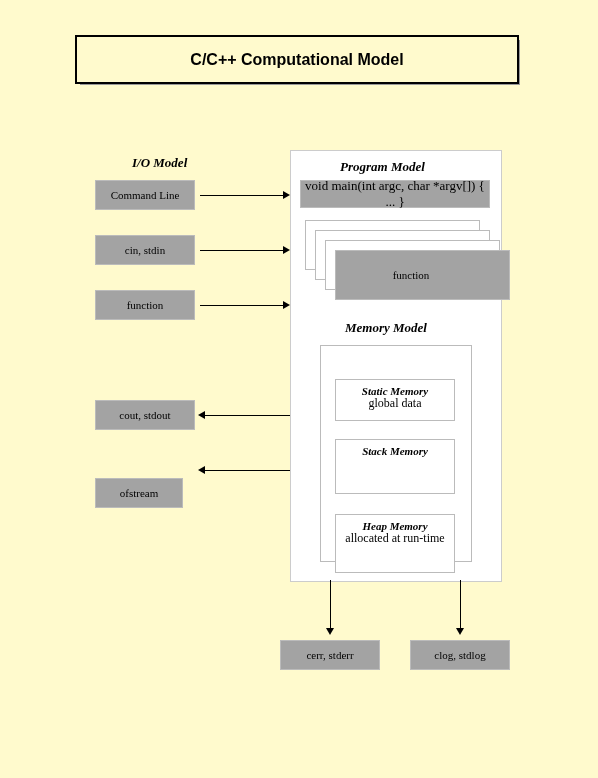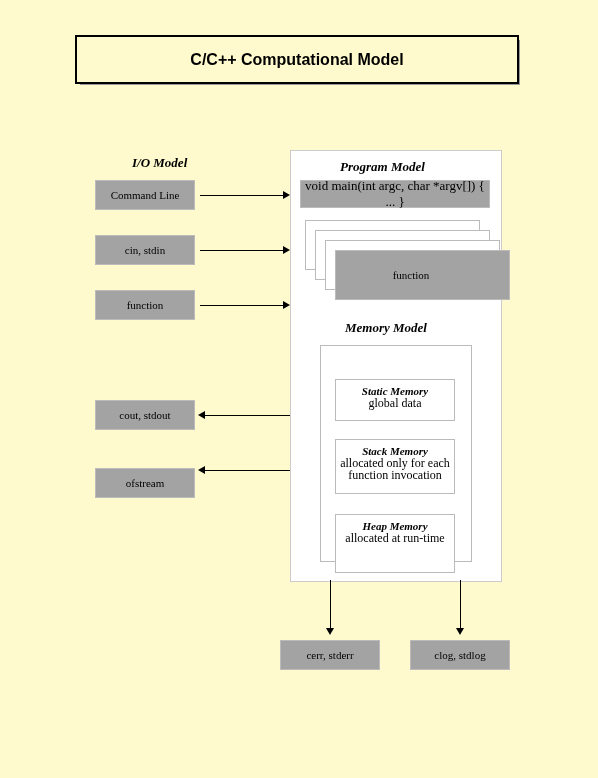--- a/index.html
+++ b/index.html
@@ -134,21 +134,21 @@
   </div>
 <div class="box" style="left:95px; top:235px; width:100px; height:30px;">
     <span>cin, stdin</span>
   </div>
 <div class="box" style="left:95px; top:290px; width:100px; height:30px;">
     <span>function</span>
   </div>
 <div class="box" style="left:95px; top:400px; width:100px; height:30px;">
     <span>cout, stdout</span>
   </div>
-<div class="box" style="left:95px; top:468px; width:100px; height:30px;">
+<div class="box" style="left:95px; top:478px; width:88px; height:30px;">
     <span>ofstream</span>
   </div>
 
 <div class="arrow" style="left:200px; top:195px; width:85px;"></div>
 <div class="arrow-head-r" style="left:283px; top:191px;"></div>
 
 <div class="arrow" style="left:200px; top:250px; width:85px;"></div>
 <div class="arrow-head-r" style="left:283px; top:246px;"></div>
 
 <div class="arrow" style="left:200px; top:305px; width:85px;"></div>
@@ -175,21 +175,20 @@
 
 <div class="big-panel" style="left:320px; top:345px; width:150px; height:215px; border:1px solid #bbb;"></div>
 
 <div class="mem-box" style="left:335px; top:355px; width:120px; height:42px;">
   <div class="mem-head">Static Memory</div>
   <div class="mem-body">global data</div>
 </div>
 
 <div class="mem-box" style="left:335px; top:415px; width:120px; height:55px;">
   <div class="mem-head">Stack Memory</div>
-  <div class="mem-body">allocated only for each function invocation</div>
 </div>
 
 <div class="mem-box" style="left:335px; top:490px; width:120px; height:59px;">
   <div class="mem-head">Heap Memory</div>
   <div class="mem-body">allocated at run-time</div>
 </div>
 
 <div class="arrow-v" style="left:330px; top:580px; height:50px;"></div>
 <div class="arrow-head-d" style="left:326px; top:628px;"></div>
 

